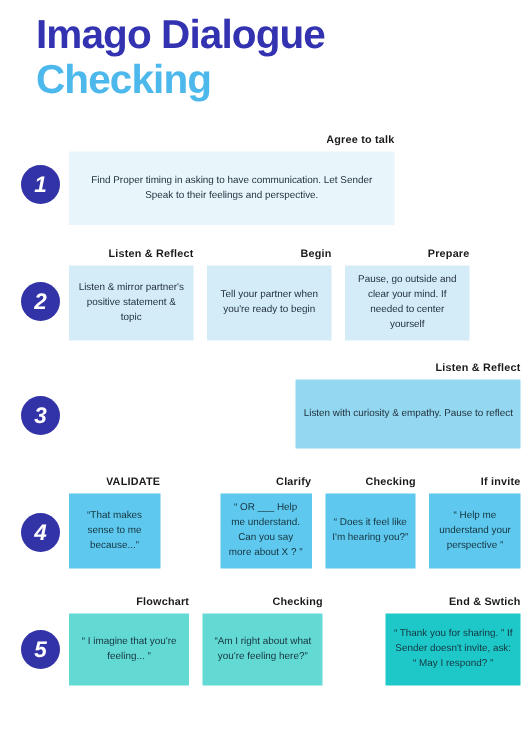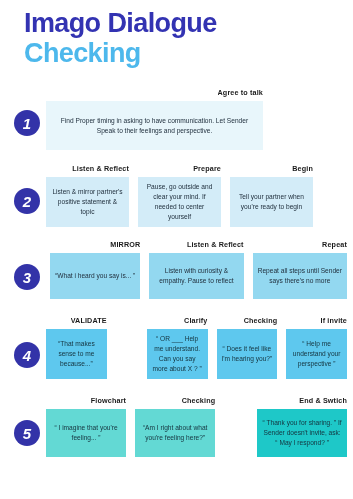--- a/index.html
+++ b/index.html
@@ -139,53 +139,41 @@
   <div class="row" style="top:164px;">
     <div class="badge" style="left:14px; top:24px;">2</div>
     <div class="cards" style="left:46px; right:40px;">
       <div class="cell" style="flex:1;">
         <div class="cell-title">Listen &amp; Reflect</div>
         <div class="card tint-2" style="height:50px;">
           <span class="card-text">Listen &amp; mirror partner's positive statement &amp; topic</span>
         </div>
       </div>
       <div class="cell" style="flex:1;">
+        <div class="cell-title">Begin</div>
+        <div class="card tint-2" style="height:50px;">
+          <span class="card-text">Tell your partner when you're ready to begin</span>
+        </div>
+      </div>
+      <div class="cell" style="flex:1;">
         <div class="cell-title">Prepare</div>
         <div class="card tint-2" style="height:50px;">
           <span class="card-text">Pause, go outside and clear your mind. If needed to center yourself</span>
         </div>
       </div>
-      <div class="cell" style="flex:1;">
-        <div class="cell-title">Begin</div>
-        <div class="card tint-2" style="height:50px;">
-          <span class="card-text">Tell your partner when you're ready to begin</span>
-        </div>
-      </div>
     </div>
   </div>
 
   <div class="row" style="top:240px;">
     <div class="badge" style="left:14px; top:24px;">3</div>
     <div class="cards" style="left:46px; right:6px;">
       <div class="cell" style="flex:1;">
-        <div class="cell-title">MIRROR</div>
-        <div class="card tint-3" style="height:46px;">
-          <span class="card-text">“What i heard you say is... ”</span>
-        </div>
-      </div>
-      <div class="cell" style="flex:1;">
         <div class="cell-title">Listen &amp; Reflect</div>
         <div class="card tint-3" style="height:46px;">
           <span class="card-text">Listen with curiosity &amp; empathy. Pause to reflect</span>
-        </div>
-      </div>
-      <div class="cell" style="flex:1;">
-        <div class="cell-title">Repeat</div>
-        <div class="card tint-3" style="height:46px;">
-          <span class="card-text">Repeat all steps until Sender says there's no more</span>
         </div>
       </div>
     </div>
   </div>
 
   <div class="row" style="top:316px;">
     <div class="badge" style="left:14px; top:26px;">4</div>
     <div class="cards" style="left:46px; right:6px;">
       <div class="cell" style="flex:1;">
         <div class="cell-title">VALIDATE</div>

